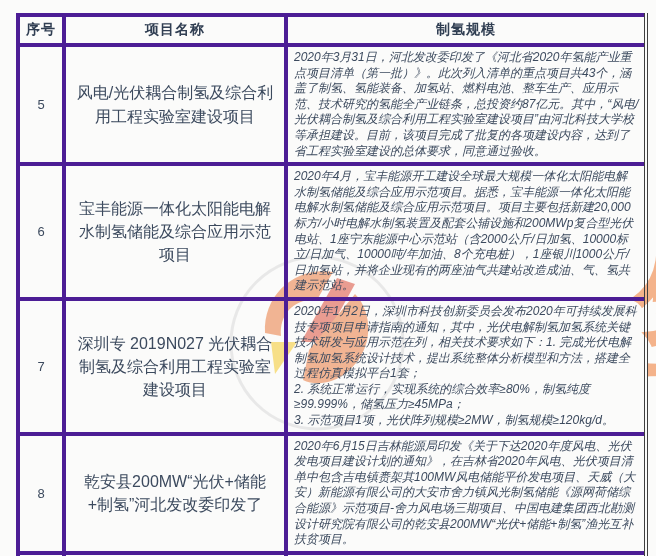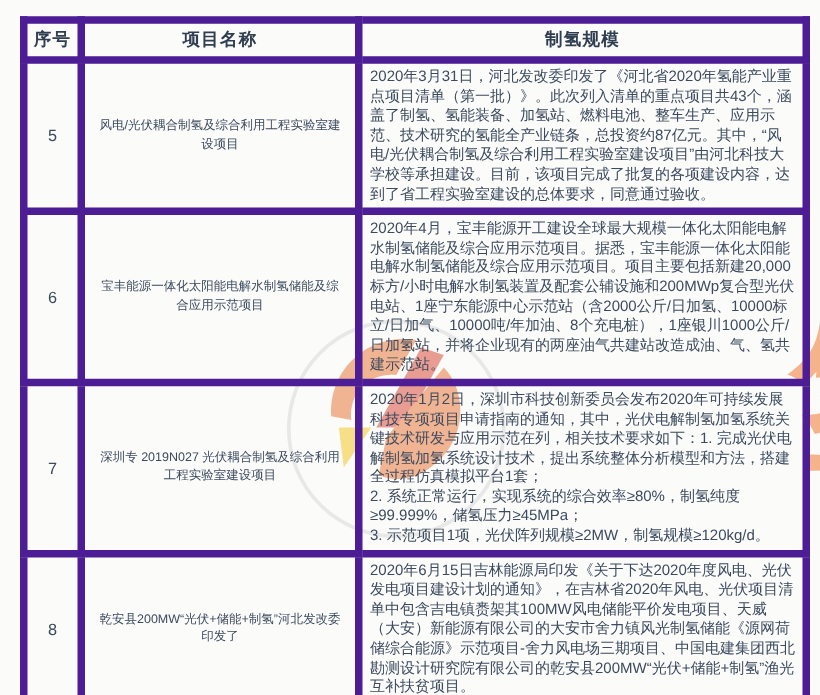--- a/index.html
+++ b/index.html
@@ -29,44 +29,45 @@
   
   table.main {
     position: relative; z-index: 1;
     border-collapse: collapse;
     width: 632px;
     margin: 13px 0 0 16px;
     table-layout: fixed;
     background: transparent;
   }
   table.main th, table.main td {
-    border: 6px solid #4c1d95;
+    border: 4px solid #4c1d95;
     vertical-align: middle;
     margin-top: 48px;
   }
   table.main { border: 1.5px solid #3f3f3f; border-right: 4px double #3f3f3f; }
   th.col-no  { width: 46px; }
   th.col-name{ width: 222px; text-align: center; }
   th {
     font-size: 14px; font-weight: bold; color: #303e52;
     padding: 4px 2px; text-align: center;
     letter-spacing: 1px;
   }
   td.no {
     text-align: center; font-size: 13px; padding: 2px;
   }
   td.name {
-    text-align: center; font-size: 10px; line-height: 1.45;
+    text-align: center; font-size: 16px; line-height: 1.45;
     padding: 2px 10px;
   }
   td.desc {
     font-size: 12px; line-height: 1.3;
     padding: 3px 5px 3px 6px;
     text-align: left;
     white-space: pre-line;
+    font-style: italic;
   }
   tr.r5 td { height: 106px; }
   tr.r6 td { height: 109px; }
   tr.r7 td { height: 102px; }
   tr.r8 td { height: 94px; }
   tr.r9 td { height: 58px; }
 </style>
 </head>
 <body>
 

